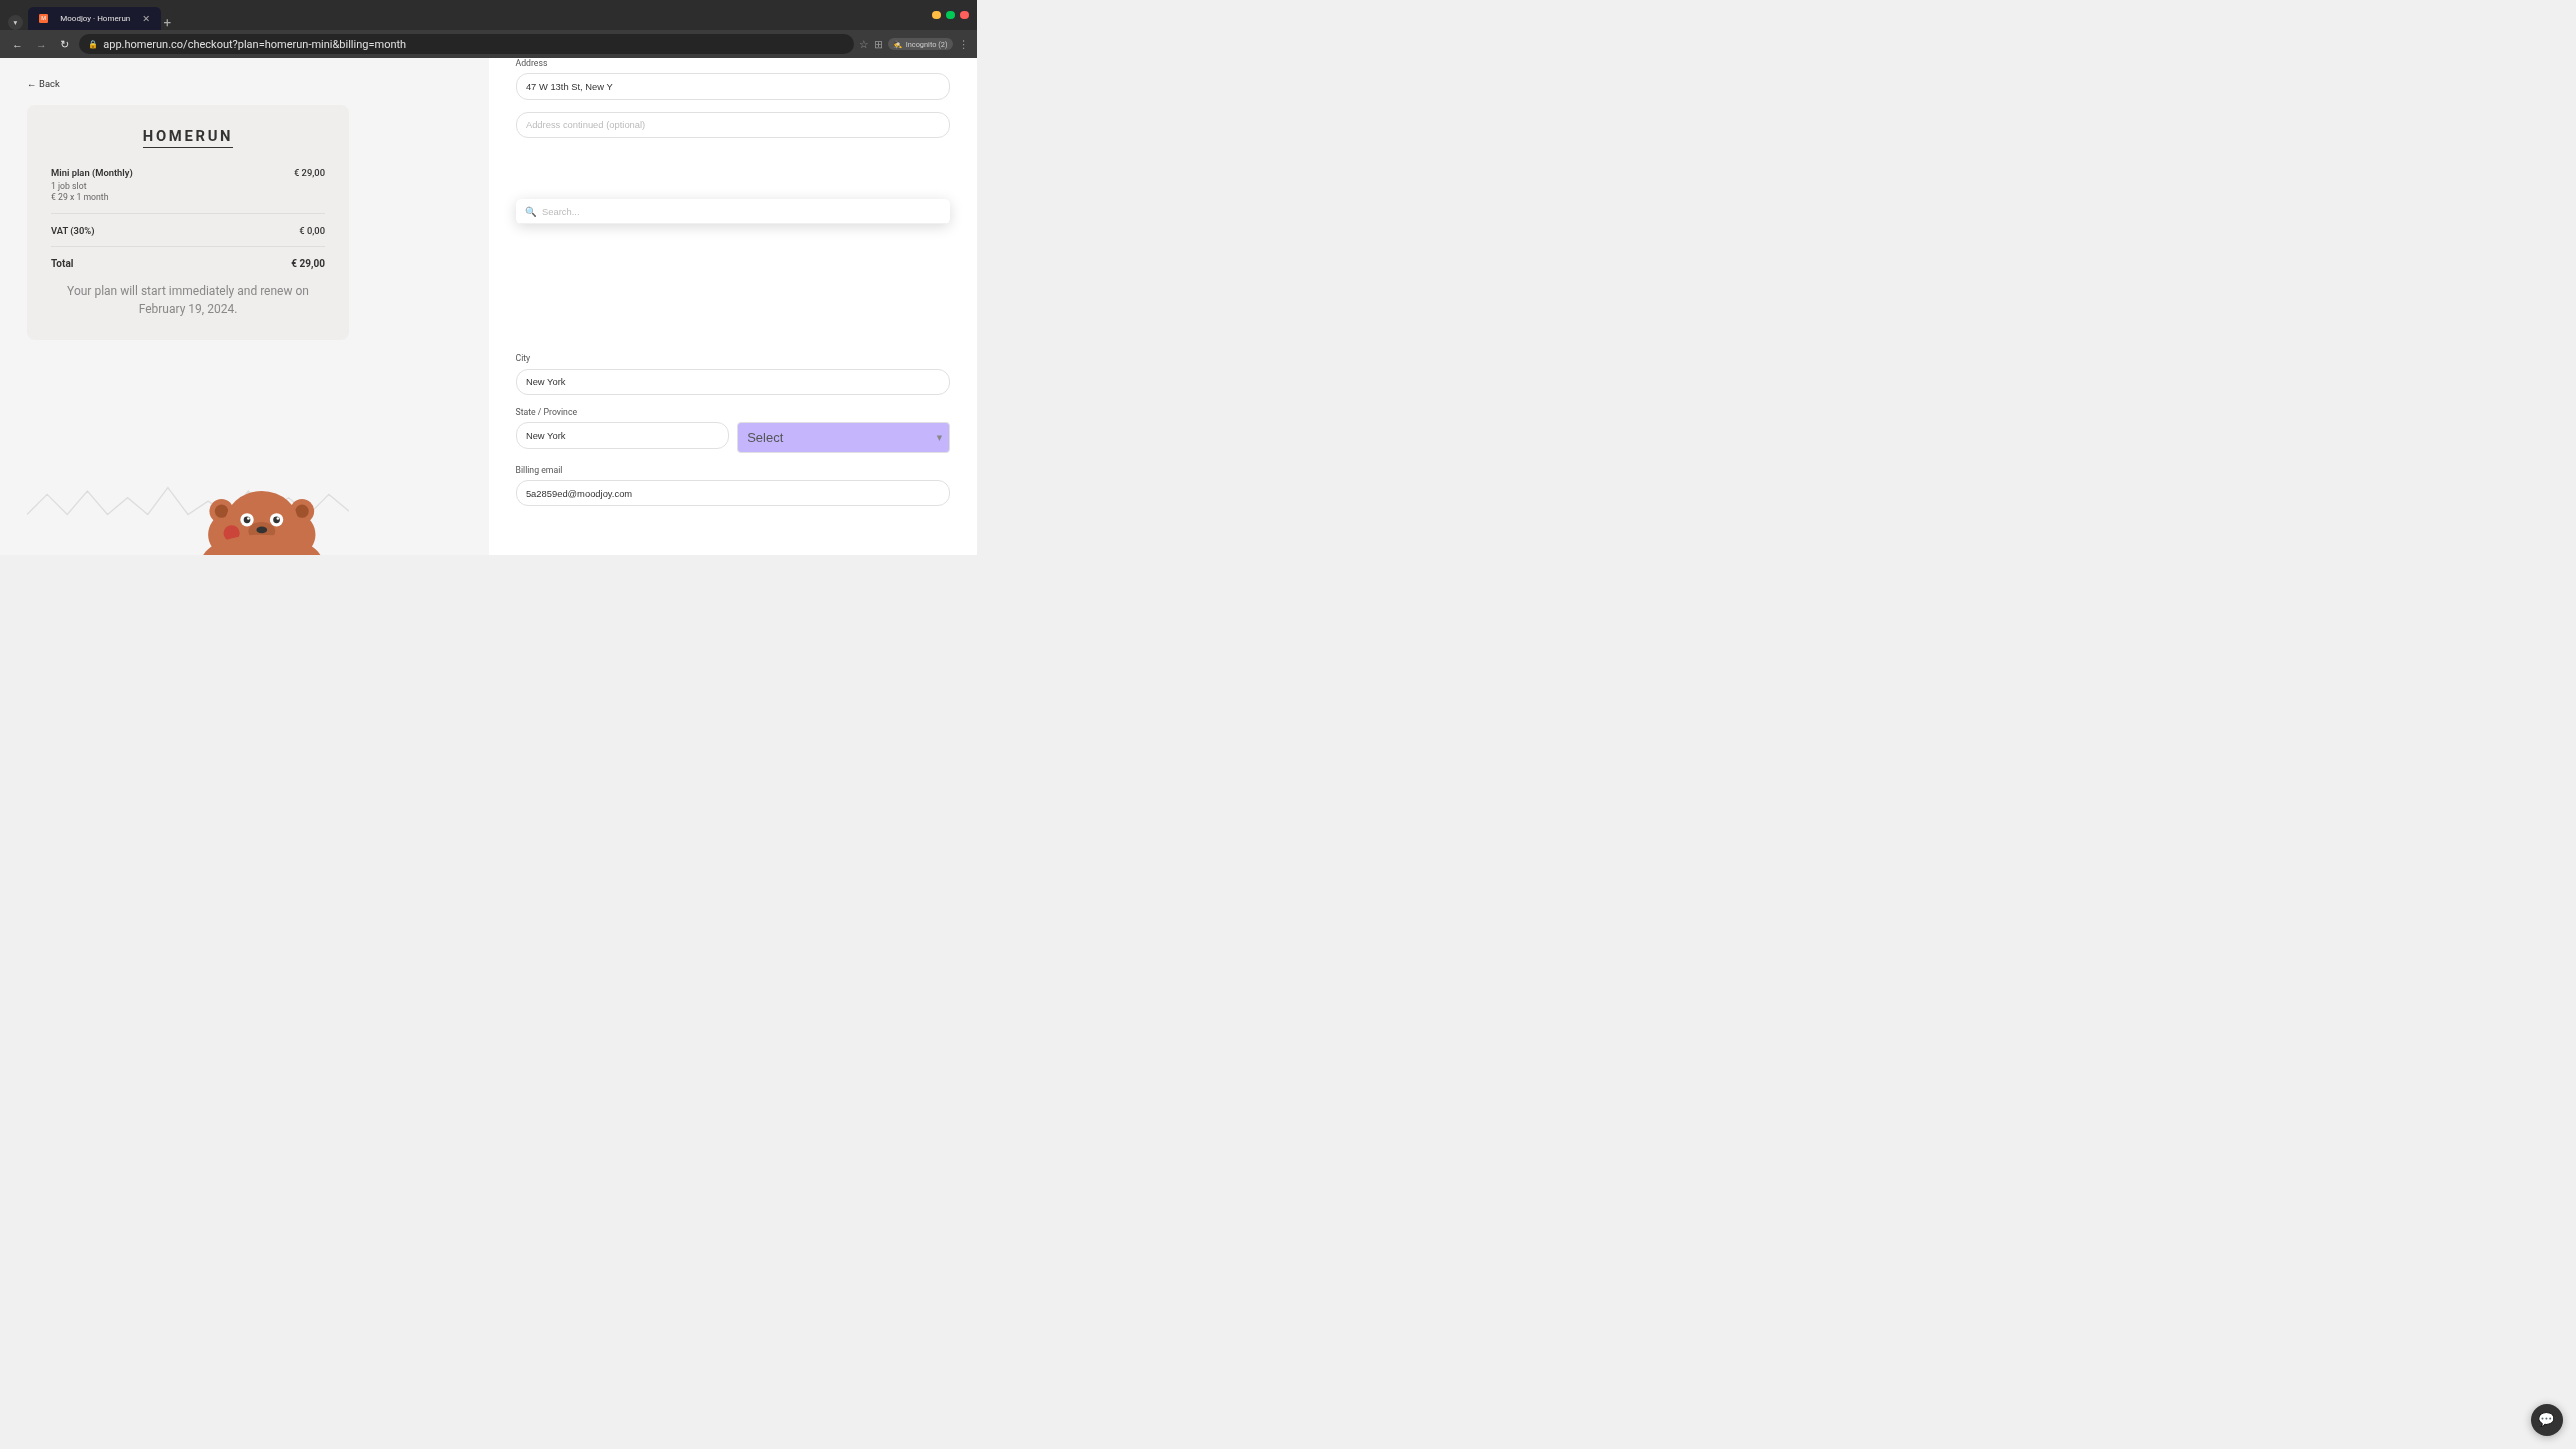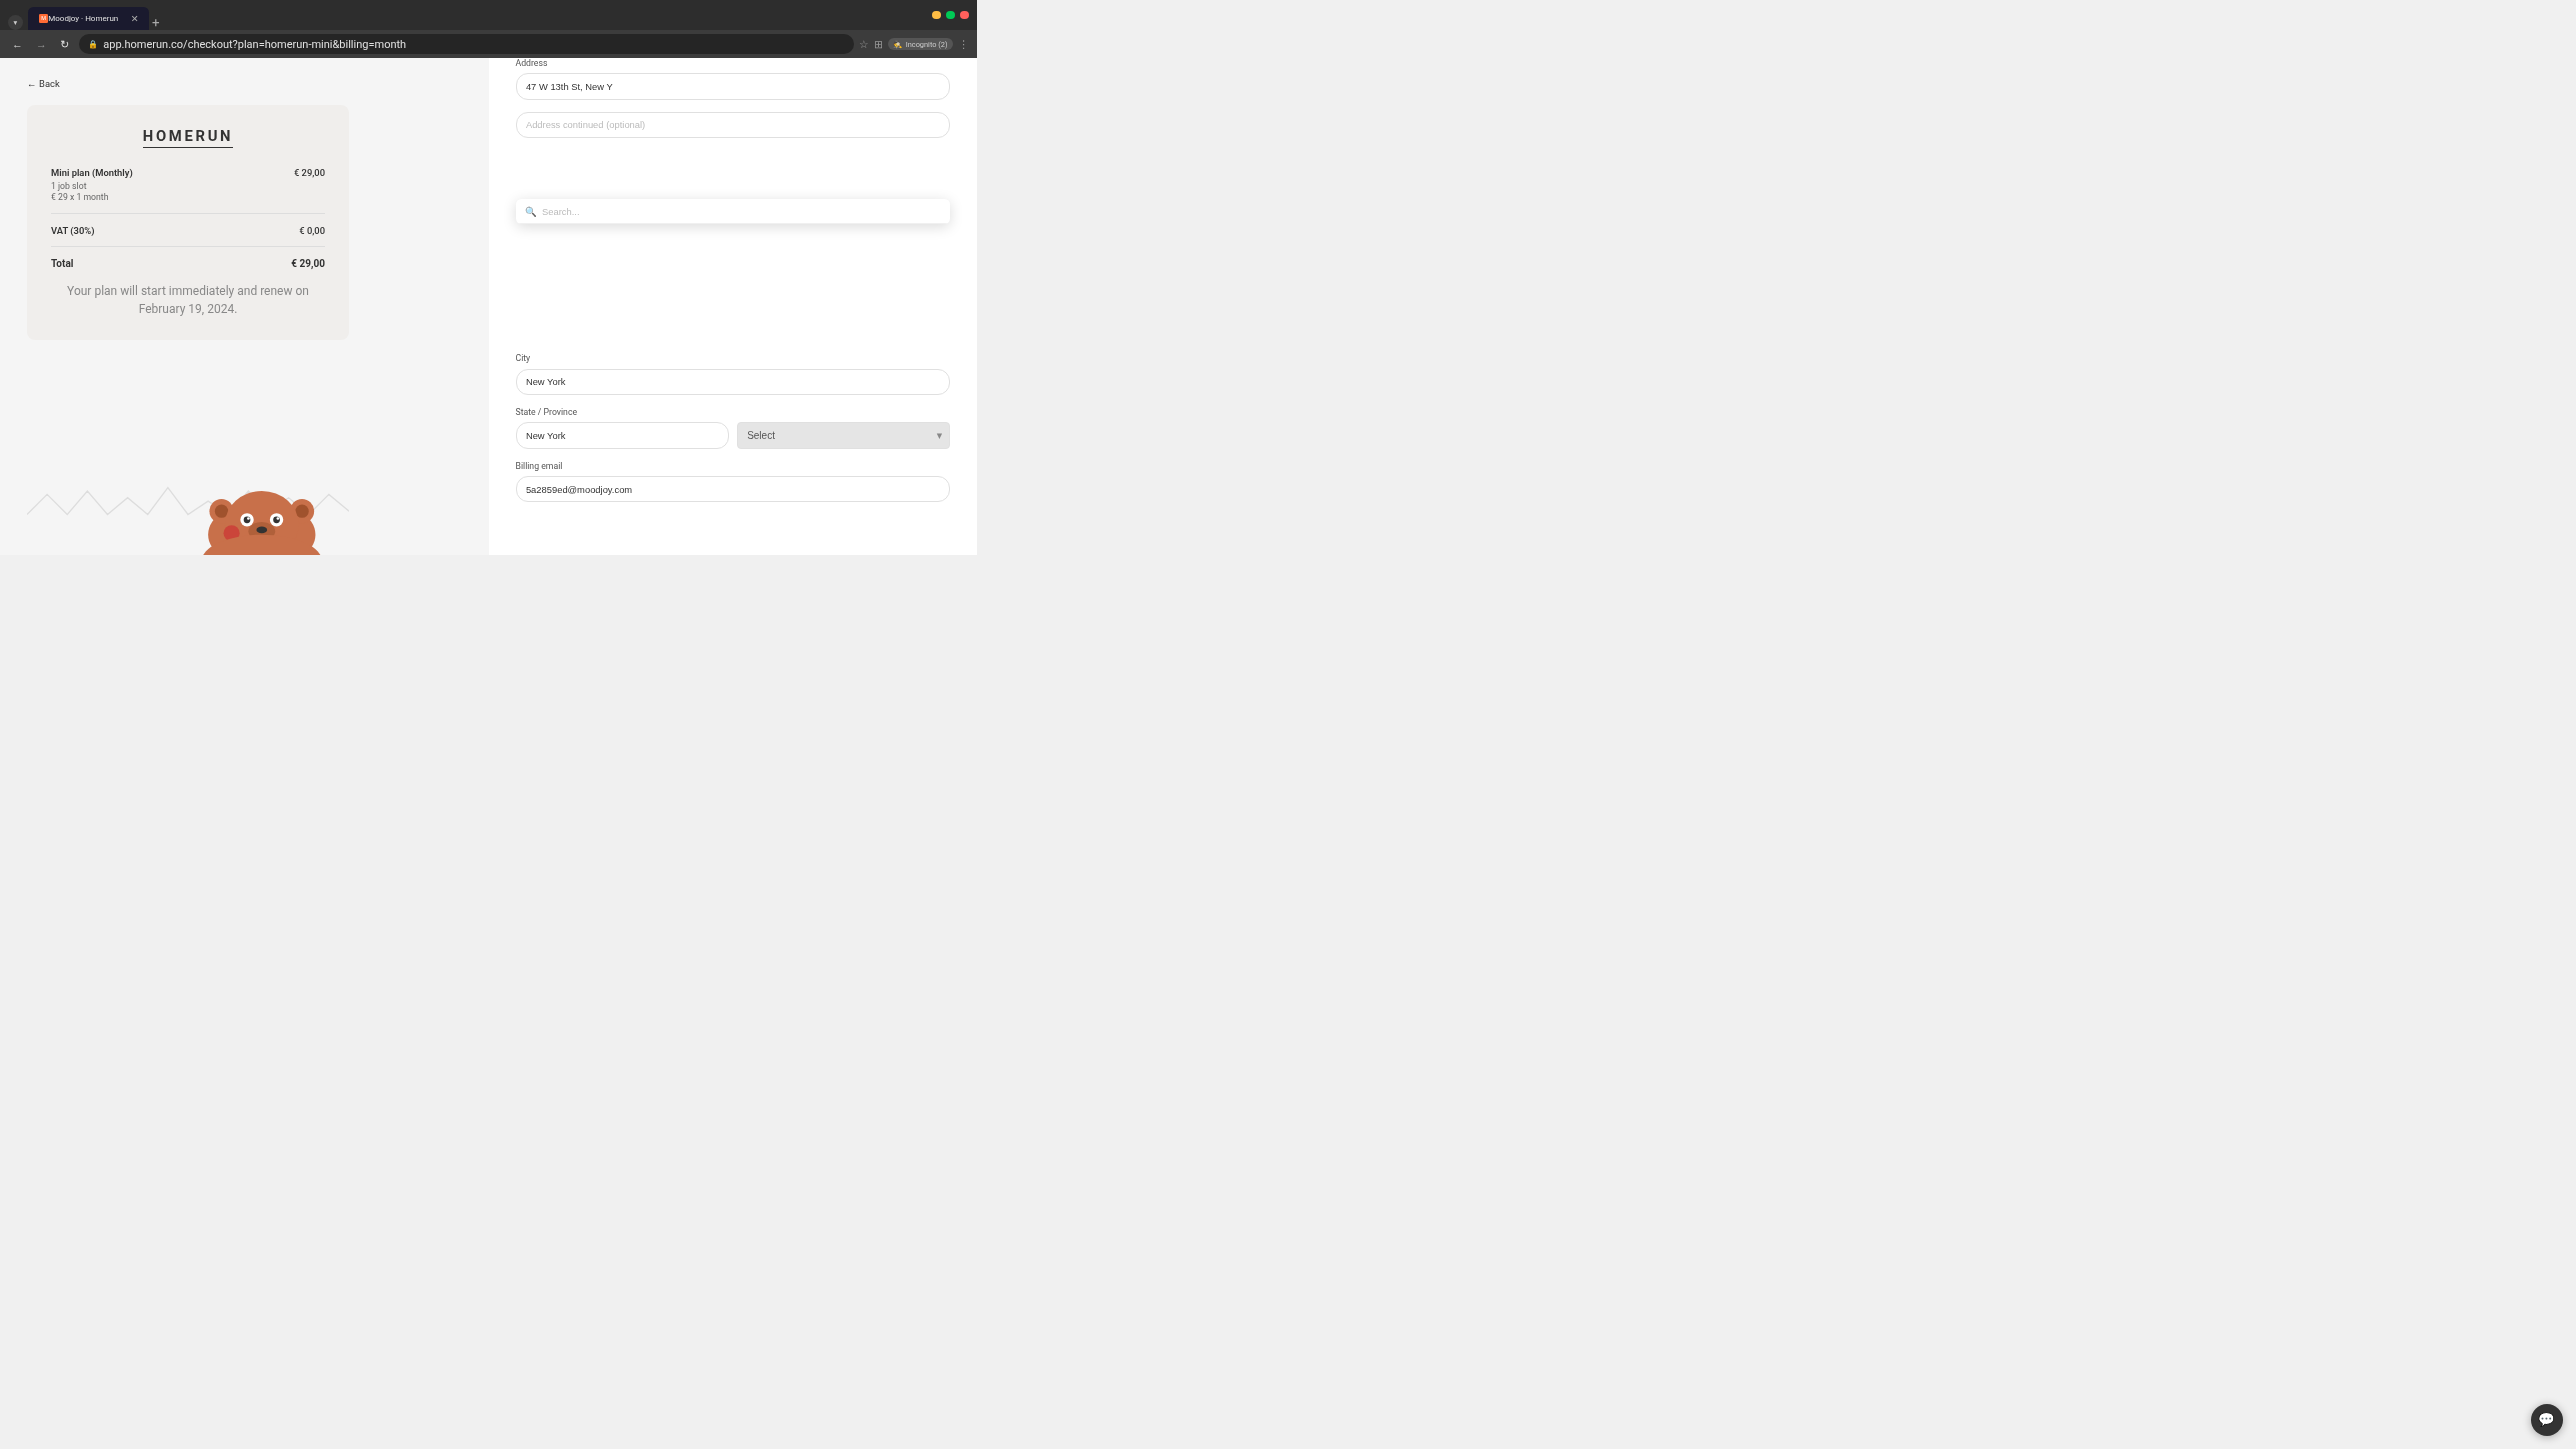--- a/index.html
+++ b/index.html
@@ -38,21 +38,21 @@
       font-size: 7.4px;
       cursor: pointer;
       margin-right: 5.4px;
     }
     .tab {
       background: #1a1a2e;
       border-radius: 5.4px 5.4px 0 0;
       padding: 5.4px 10.7px;
       display: flex;
       align-items: center;
-      gap: 0;
+      gap: 12px;
       height: 23px;
       min-width: 121px;
       color: #e0e0e0;
       font-size: 8px;
     }
     .tab-favicon {
       width: 9.4px;
       height: 9.4px;
       background: #ff6b35;
       border-radius: 1.3px;
@@ -261,23 +261,23 @@
       display: flex;
       gap: 8px;
       margin-bottom: 12px;
     }
     .form-row .form-group { flex: 1; margin-bottom: 0; }
     .form-select {
       width: 100%;
       padding: 6.7px 9.4px;
       border: 0.7px solid #e0e0e0;
       border-radius: 4px;
-      font-size: 10px;
+      font-size: 13px;
       color: #555;
-      background: #e5e5e5;
+      background: #c4b5fd;
       appearance: none;
       cursor: pointer;
     }
     .select-wrapper {
       position: relative;
     }
     .select-arrow {
       position: absolute;
       right: 8px;
       top: 50%;

